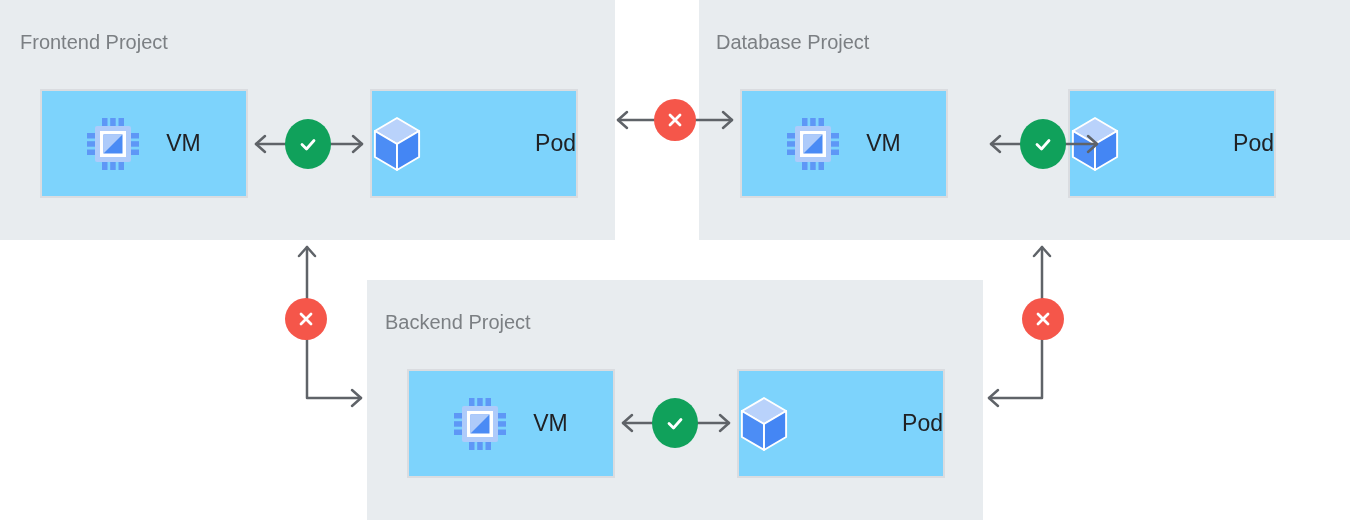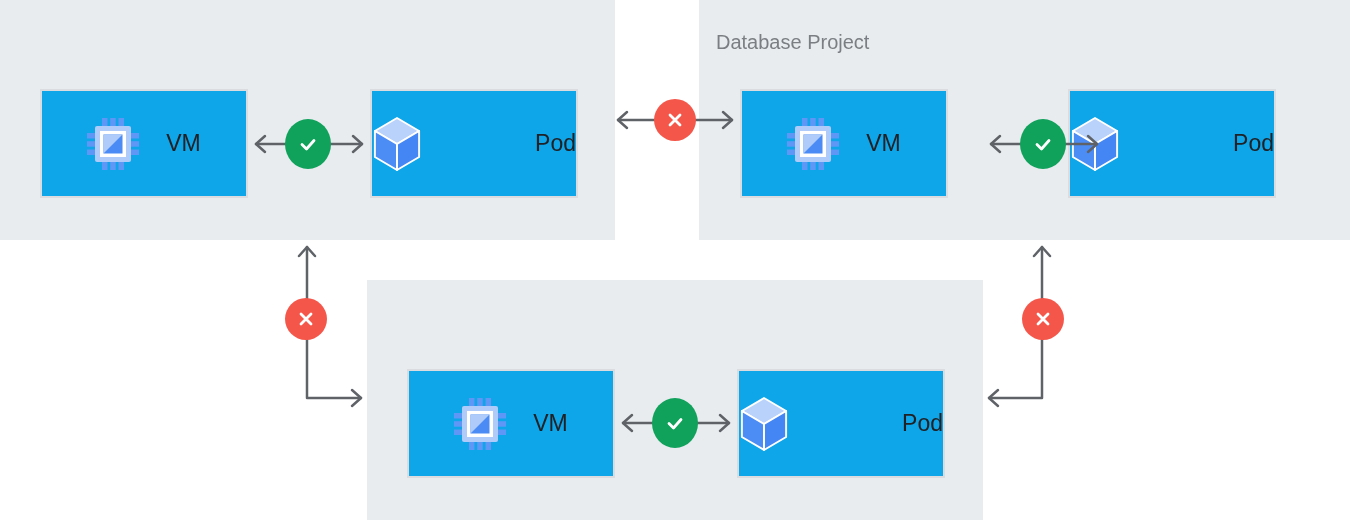--- a/index.html
+++ b/index.html
@@ -26,21 +26,21 @@
     white-space: nowrap;
   }
   .panel-frontend .panel-title { left: 20px; top: 30px; }
   .panel-database .panel-title { left: 17px; top: 30px; }
   .panel-backend  .panel-title { left: 18px; top: 30px; }
   .node {
     position: absolute;
     width: 208px;
     height: 109px;
     box-sizing: border-box;
-    background: #0ea5e9;
+    background: #7dd3fc;
     border: 2px solid #dadce0;
     display: flex;
     align-items: center;
     justify-content: center;
     gap: 27px;
   }
   .node-vm  { left: 40px;  top: 89px; }
   .node-pod { left: 370px; top: 89px; justify-content: space-between; }
   .node-label {
     font-size: 23px;
@@ -70,20 +70,21 @@
   .badge-x-top   { left: 654px;  top: 99px;  }
   .badge-x-left  { left: 285px;  top: 298px; }
   .badge-x-right { left: 1022px; top: 298px; }
 </style>
 </head>
 <body>
 
 <div class="stage">
 
   <div class="panel panel-frontend">
+    <div class="panel-title">Frontend Project</div>
     <div class="node node-vm">
       <svg class="icon" width="52" height="52" viewBox="0 0 52 52">
         <g fill="#5e97f6">
           <rect x="15" y="0" width="5.5" height="9"></rect>
             <rect x="23.2" y="0" width="5.5" height="9"></rect>
             <rect x="31.5" y="0" width="5.5" height="9"></rect>
           <rect x="15" y="43" width="5.5" height="9"></rect>
             <rect x="23.2" y="43" width="5.5" height="9"></rect>
             <rect x="31.5" y="43" width="5.5" height="9"></rect>
           <rect x="0" y="15" width="9" height="5.5"></rect>
@@ -143,20 +144,21 @@
           <path d="M26 2 L49 15.5 L26 29 L3 15.5 Z" fill="#b9d2fb"></path>
           <path d="M3 15.5 L26 29 L26 56 L3 42.5 Z" fill="#4c8df5"></path>
           <path d="M49 15.5 L26 29 L26 56 L49 42.5 Z" fill="#4486f4"></path>
         </g>
       </svg>
       <span class="node-label">Pod</span>
     </div>
   </div>
 
   <div class="panel panel-backend">
+    <div class="panel-title">Backend Project</div>
     <div class="node node-vm">
       <svg class="icon" width="52" height="52" viewBox="0 0 52 52">
         <g fill="#5e97f6">
           <rect x="15" y="0" width="5.5" height="9"></rect>
             <rect x="23.2" y="0" width="5.5" height="9"></rect>
             <rect x="31.5" y="0" width="5.5" height="9"></rect>
           <rect x="15" y="43" width="5.5" height="9"></rect>
             <rect x="23.2" y="43" width="5.5" height="9"></rect>
             <rect x="31.5" y="43" width="5.5" height="9"></rect>
           <rect x="0" y="15" width="9" height="5.5"></rect>

